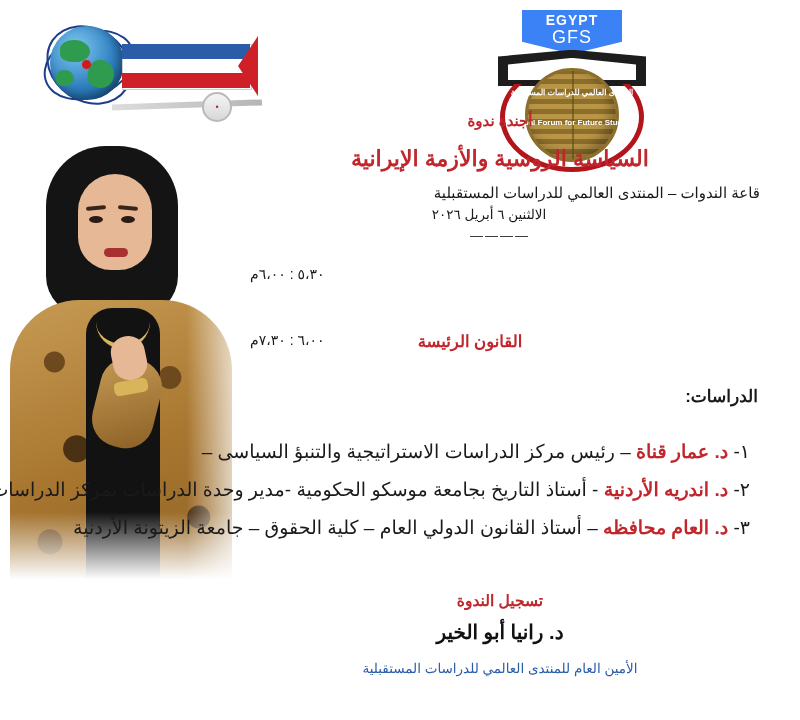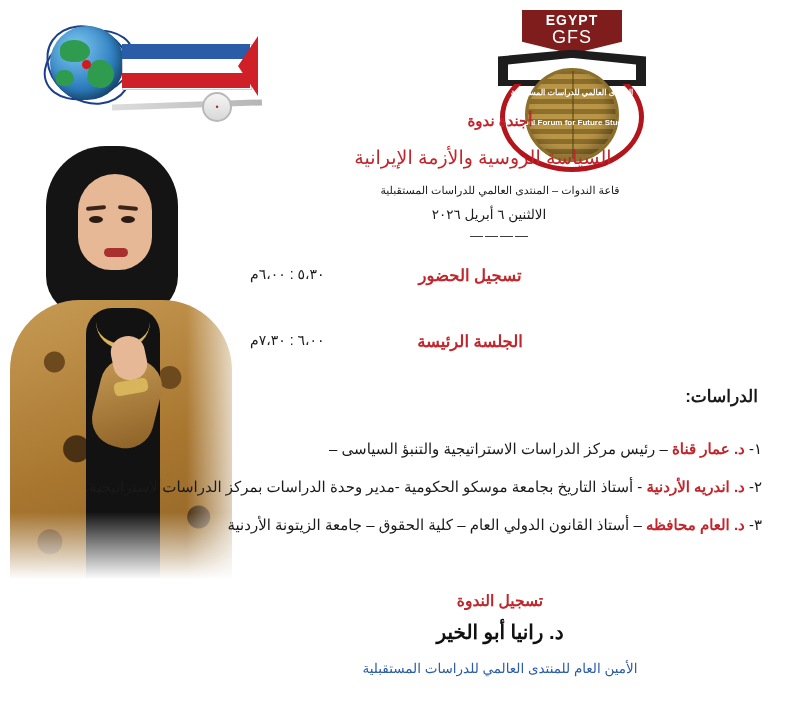--- a/index.html
+++ b/index.html
@@ -157,21 +157,21 @@
     top: 10px;
     width: 160px;
     height: 165px;
   }
   .gfs-ribbon {
     position: absolute;
     left: 30px;
     top: 0px;
     width: 100px;
     height: 44px;
-    background: #7f1d1d;
+    background: #3b82f6;
     clip-path: polygon(0 0, 100% 0, 100% 72%, 50% 100%, 0 72%);
     color: #fff;
     text-align: center;
     line-height: 1.05;
     padding-top: 3px;
     box-sizing: border-box;
   }
   .gfs-ribbon .t1 { font-size: 14px; font-weight: bold; letter-spacing: 1px; direction: ltr; }
   .gfs-ribbon .t2 { font-size: 18px; font-weight: normal; letter-spacing: 1px; direction: ltr; }
   .book {
@@ -382,36 +382,35 @@
     left: 240px;
     top: 112px;
     width: 520px;
     text-align: center;
     color: #c0262c;
     font-weight: bold;
     font-size: 15px;
   }
   .seminar-title {
     position: absolute;
-    left: 223px;
+    left: 240px;
     top: 146px;
     width: 520px;
     text-align: center;
     color: #c0262c;
-    font-weight: normal;
-    font-size: 19px;
+    font-weight: bold;
+    font-size: 22px;
   }
   .venue {
     position: absolute;
     left: 240px;
     top: 184px;
     width: 520px;
-    text-align: center;
     color: #1a1a1a;
-    font-size: 11px;
+    font-size: 15px;
   }
   .date {
     position: absolute;
     left: 229px;
     top: 206px;
     width: 520px;
     text-align: center;
     color: #1a1a1a;
     font-size: 13.5px;
     letter-spacing: 1px;
@@ -457,24 +456,24 @@
   .speakers-head {
     position: absolute;
     right: 42px;
     top: 386px;
     color: #1a1a1a;
     font-weight: bold;
     font-size: 17px;
   }
   .speaker-line {
     position: absolute;
-    right: 38px;
+    right: 50px;
     width: 730px;
     text-align: right;
-    font-size: 15px;
+    font-size: 19px;
     color: #1a1a1a;
     white-space: nowrap;
   }
   .speaker-line .name {
     color: #c0262c;
     font-weight: bold;
   }
   #speaker-1 { top: 440px; }
   #speaker-2 { top: 478px; }
   #speaker-3 { top: 516px; }
@@ -561,25 +560,24 @@
   <div class="ph-fade-b"></div>
 </div>
 
 <div class="agenda-head">أجندة ندوة</div>
 <div class="seminar-title">السياسة الروسية والأزمة الإيرانية</div>
 <div class="venue">قاعة الندوات – المنتدى العالمي للدراسات المستقبلية</div>
 <div class="date">الالثنين ٦ أبريل ٢٠٢٦</div>
 <div class="dashes">————</div>
 
 <div class="sched-row" id="row-registration">
-  <div class="label">تسجيل الحضور</div>
   <div class="time">٥،٣٠ : ٦،٠٠م</div>
 </div>
 <div class="sched-row" id="row-main-session">
-  <div class="label">الجلسة الرئيسة</div>
+  <div class="label">القانون الرئيسة</div>
   <div class="time">٦،٠٠ : ٧،٣٠م</div>
 </div>
 
 <div class="speakers-head">الدراسات:</div>
 
 <div class="speaker-line" id="speaker-1">
   <span>١-</span>
   <span class="name">د. عمار قناة</span>
   <span> – رئيس مركز الدراسات الاستراتيجية والتنبؤ السياسى –</span>
 </div>

